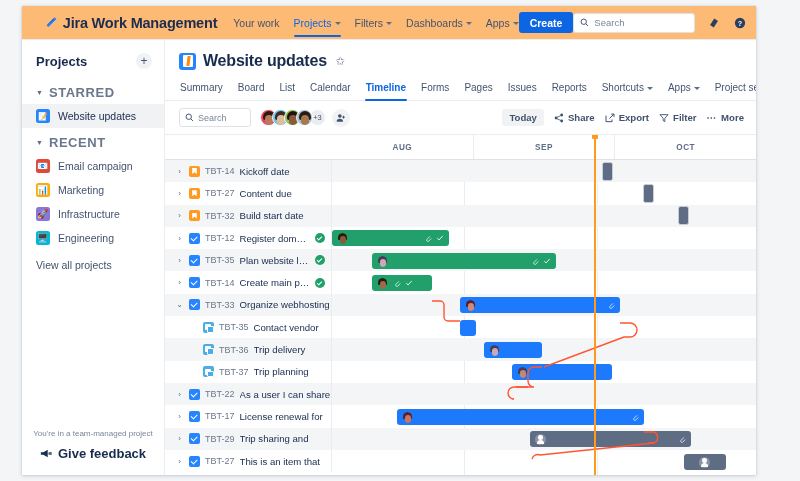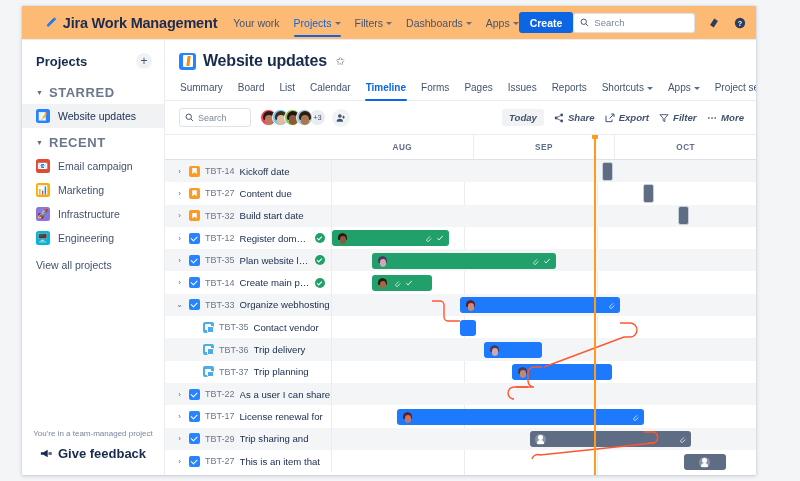--- a/index.html
+++ b/index.html
@@ -96,21 +96,21 @@
   .toolbar { display:flex; align-items:center; padding:7px 12px 7px 14px; gap:9px;}
   .tb-search { width:72px;height:19px;border:1px solid #dfe1e6;border-radius:3px;display:flex;align-items:center;gap:4px;padding:0 5px;}
   .tb-search span{font-size:9px;color:#7a869a;}
   .avatars { display:flex; align-items:center; }
   .av { width:17px;height:17px;border-radius:50%;border:1.5px solid #fff;margin-left:-5px; position:relative; overflow:hidden;}
   .av:first-child{margin-left:0;}
   .av .hair{position:absolute;left:2px;top:1px;width:12px;height:9px;border-radius:6px 6px 2px 2px;}
   .av .face{position:absolute;left:4px;top:4.5px;width:8px;height:10px;border-radius:4px;}
   .av-more{width:17px;height:17px;border-radius:50%;background:#ebecf0;color:#42526e;font-size:7.5px;display:flex;align-items:center;justify-content:center;margin-left:-4px;border:1.5px solid #fff;}
   .av-add{width:18px;height:18px;border-radius:50%;background:#f1f2f4;display:flex;align-items:center;justify-content:center;margin-left:6px;color:#42526e;cursor:pointer;}
-  .tb-right{margin-left:auto;display:flex;align-items:center;gap:10px;font-style:italic;}
+  .tb-right{margin-left:auto;display:flex;align-items:center;gap:10px;}
   .tb-btn{font-size:9.6px;color:#42526e;display:flex;align-items:center;gap:4px;cursor:pointer;white-space:nowrap;font-weight:600;}
   .tb-btn.today{background:#f1f2f4;padding:3px 7px;border-radius:3px;}
 
   
   .tl { flex:1; position:relative; overflow:hidden; border-top:1px solid #ebecf0;}
   .tl-head { display:flex; height:25px; border-bottom:1px solid #dfe1e6; background:#fff;}
   .tl-head .items-col { width:167px; flex:0 0 167px; display:flex;align-items:center;padding-left:13px; border-right:1px solid #ebecf0; font-size:9.6px; color:#44546f;margin-top:32px;}
   .tl-head .mcol { flex:1; display:flex;align-items:center;justify-content:center; font-size:8.2px; font-weight:700; letter-spacing:.5px; color:#5e6c84; border-right:1px solid #ebecf0;}
   .tl-head .mcol:last-child{border-right:none;}
 

